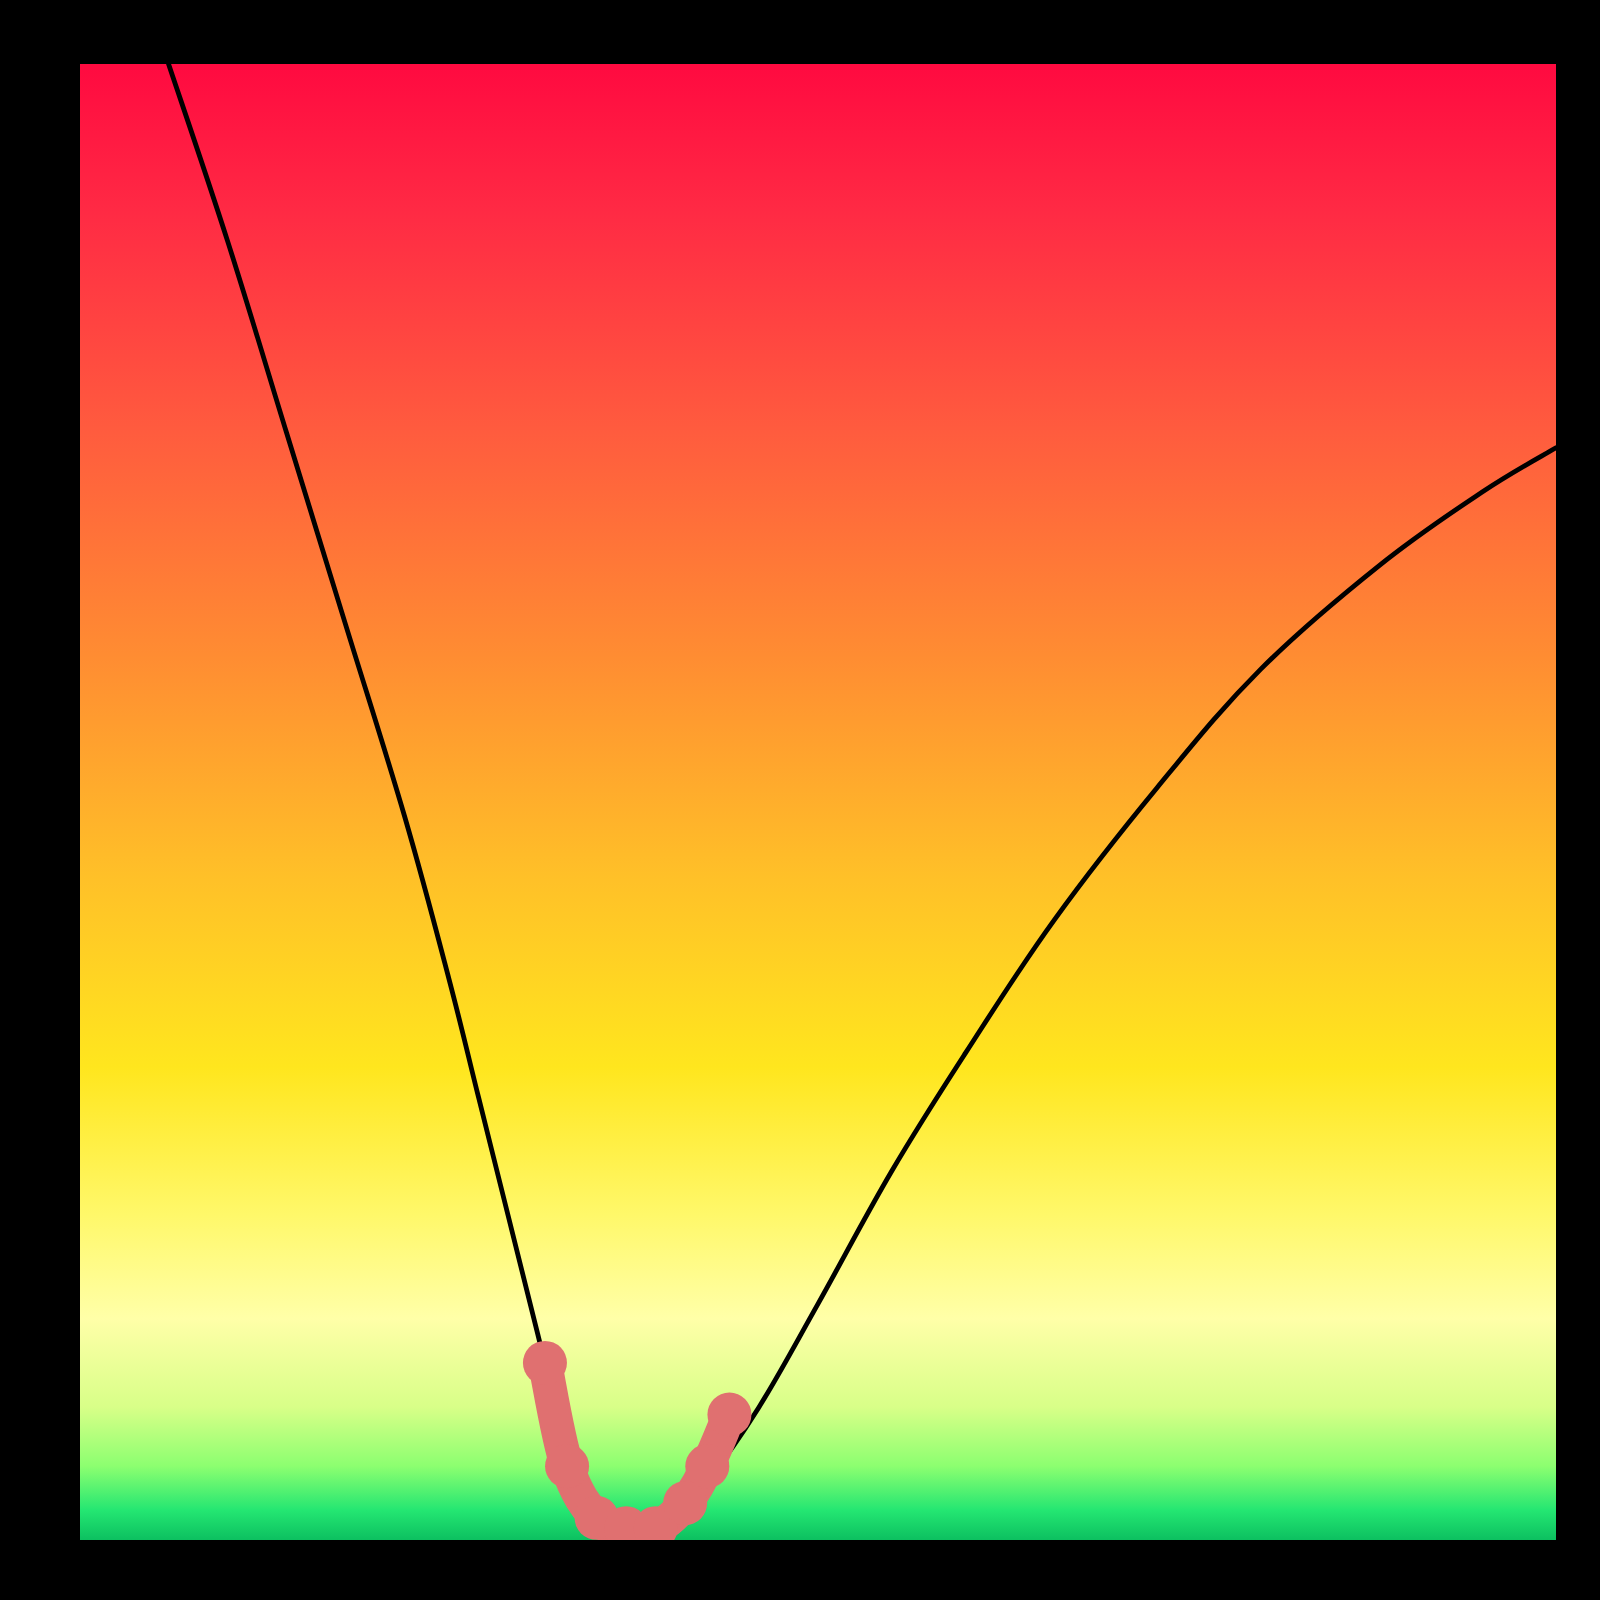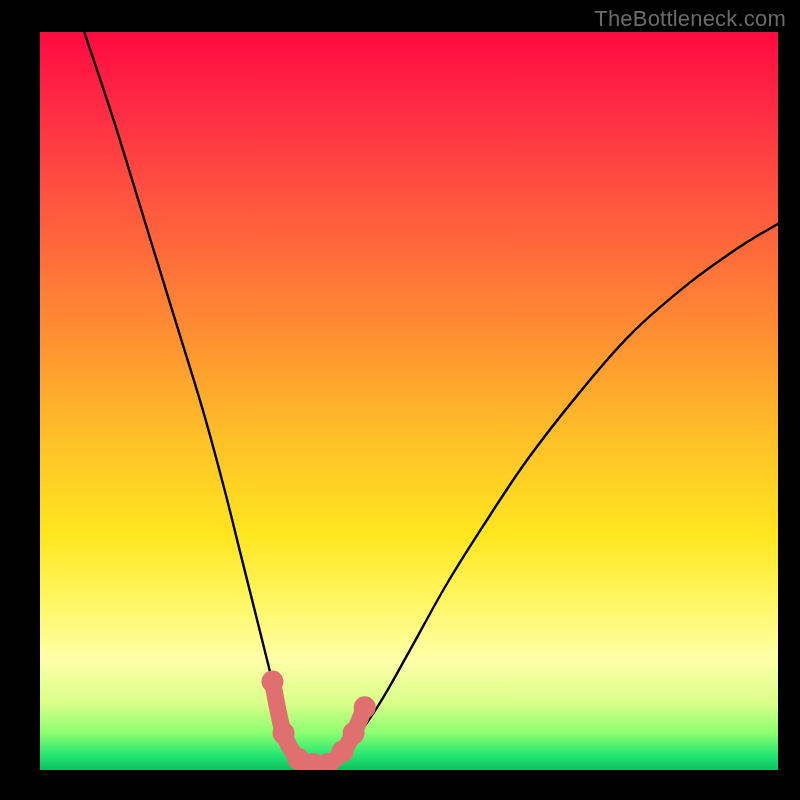--- a/index.html
+++ b/index.html
@@ -59,21 +59,20 @@
   svg.curve {
     position: absolute;
     inset: 0;
   }
 </style>
 </head>
 <body>
 
 <div class="frame">
 
-  <div class="watermark">TheBottleneck.com</div>
 
   <div class="plot-area">
     <div class="gradient"></div>
 
     <svg class="curve" viewBox="0 0 738 738" preserveAspectRatio="none">
       <g>
         <path id="main-curve" fill="none" stroke="#000000" stroke-width="2.4" stroke-linecap="round" d="M 44.28 0.00 C 49.59 15.94, 63.17 55.35, 73.80 88.56 C 84.43 121.77, 92.69 149.96, 103.32 184.50 C 113.95 219.04, 122.21 245.90, 132.84 280.44 C 143.47 314.98, 153.06 344.50, 162.36 376.38 C 171.66 408.26, 177.86 432.32, 184.50 457.56 C 191.14 482.80, 193.95 495.35, 199.26 516.60 C 204.57 537.85, 208.71 554.39, 214.02 575.64 C 219.33 596.89, 224.13 616.08, 228.78 634.68 C 233.43 653.28, 235.86 665.68, 239.85 678.96 C 243.84 692.24, 247.60 699.85, 250.92 708.48 C 254.24 717.11, 254.98 722.68, 258.30 726.93 C 261.62 731.18, 265.38 731.17, 269.37 732.10 C 273.36 733.03, 275.79 733.03, 280.44 732.10 C 285.09 731.17, 289.22 731.18, 295.20 726.93 C 301.18 722.68, 305.68 718.44, 313.65 708.48 C 321.62 698.52, 329.52 687.52, 339.48 671.58 C 349.44 655.64, 357.04 641.17, 369.00 619.92 C 380.96 598.67, 392.62 576.08, 405.90 553.50 C 419.18 530.92, 428.19 517.04, 442.80 494.46 C 457.41 471.88, 469.81 451.95, 487.08 428.04 C 504.35 404.13, 520.14 384.20, 538.74 361.62 C 557.34 339.04, 570.47 322.51, 590.40 302.58 C 610.33 282.65, 629.51 266.86, 649.44 250.92 C 669.37 234.98, 685.16 224.65, 701.10 214.02 C 717.04 203.39, 731.36 195.87, 738.00 191.88"></path>
       </g>
       <g id="marker-layer">
           <path d="M 232.47 649.44 C 234.46 658.74, 238.89 687.15, 243.54 701.10 C 248.19 715.05, 252.99 721.35, 258.30 726.93 C 263.61 732.51, 267.75 731.17, 273.06 732.10 C 278.37 733.03, 282.51 734.35, 287.82 732.10 C 293.13 729.84, 297.93 725.13, 302.58 719.55 C 307.23 713.97, 309.66 709.07, 313.65 701.10 C 317.64 693.13, 322.73 679.92, 324.72 675.27" fill="none" stroke="#e07070" stroke-width="17" stroke-linecap="round" stroke-linejoin="round"></path>

